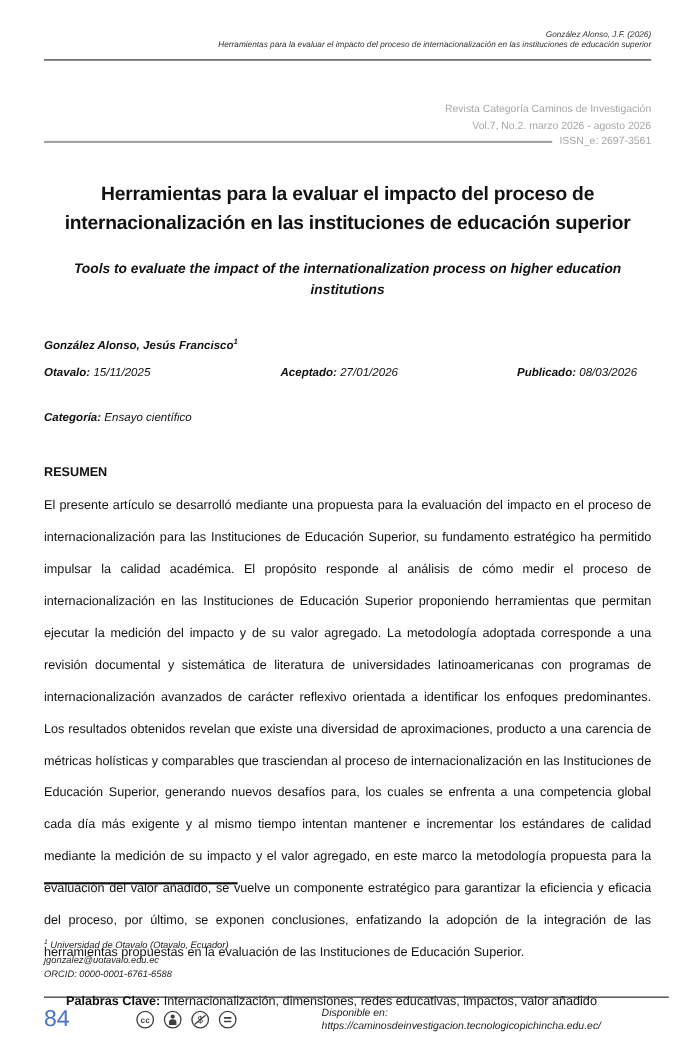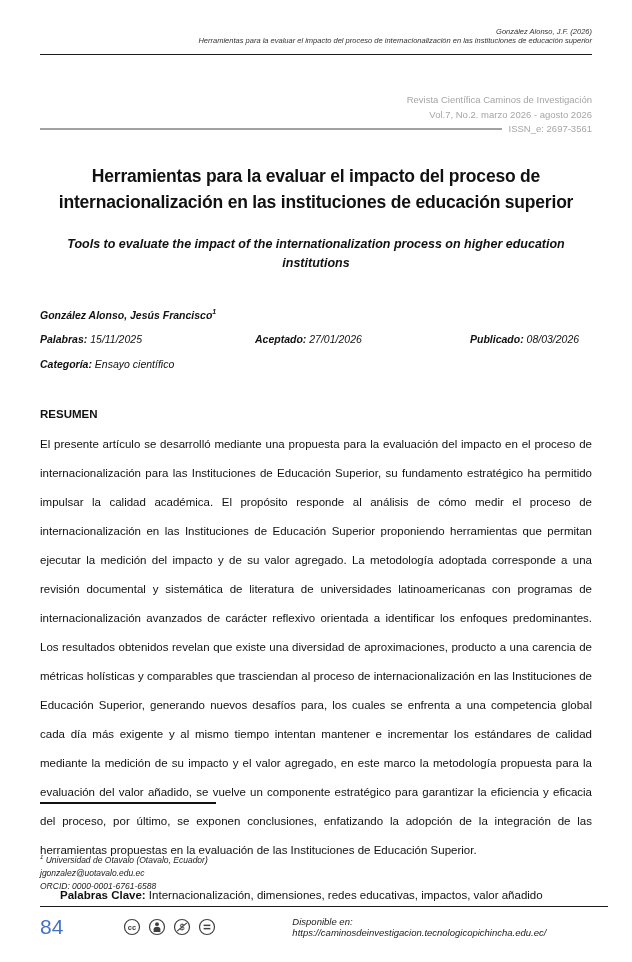--- a/index.html
+++ b/index.html
@@ -47,21 +47,21 @@
   }
 
   
   .author-line { margin-top: 35px; font-weight: bold; font-style: italic; font-size: 10.5px; }
   .author-line sup { font-size: 7px; }
   .dates-row { margin-top: 13px; display: flex; font-size: 10.5px; font-style: italic; }
   .dates-row .col1 { width: 215px; }
   .dates-row .col2 { width: 215px; }
   .dates-row .col3 { flex: 1; }
   .bold-label { font-weight: bold; }
-  .category-line { margin-top: 13px; font-size: 10.5px; font-style: italic; }
+  .category-line { margin-top: 29px; font-size: 10.5px; font-style: italic; }
 
   
   .abstract-heading { margin-top: 38px; font-weight: bold; font-size: 11.5px; }
   .abstract-text {
     margin-top: 10px;
     text-align: justify;
     font-size: 11.5px; line-height: 29px;
   }
   .keywords-line { margin-top: 24px; font-size: 11.5px; padding-left: 20px; }
 
@@ -89,37 +89,37 @@
 <body>
 
 <div class="content">
 
   <div class="page-header">
     <span class="left">González Alonso, J.F. (2026)</span>
     <span class="right">Herramientas para la evaluar el impacto del proceso de internacionalización en las instituciones de educación superior</span>
   </div>
 
   <div class="journal-block">
-    <div>Revista Científica Caminos de Investigación</div>
+    <div>Revista Categoría Caminos de Investigación</div>
     <div>Vol.7, No.2. marzo 2026 - agosto 2026</div>
     <div class="issn-row">
       <div class="issn-rule"></div>
       <span>ISSN_e: 2697-3561</span>
     </div>
   </div>
 
   <h1 class="title-es">Herramientas para la evaluar el impacto del proceso de internacionalización en las instituciones de educación superior</h1>
   <h2 class="title-en">Tools to evaluate the impact of the internationalization process on higher education institutions</h2>
 
   <div class="author-line">
     <span>González Alonso, Jesús Francisco</span><sup>1</sup>
   </div>
 
   <div class="dates-row">
-    <span class="col1"><span class="bold-label">Palabras:</span><span> 15/11/2025</span></span>
+    <span class="col1"><span class="bold-label">Otavalo:</span><span> 15/11/2025</span></span>
     <span class="col2"><span class="bold-label">Aceptado:</span><span> 27/01/2026</span></span>
     <span class="col3"><span class="bold-label">Publicado:</span><span> 08/03/2026</span></span>
   </div>
 
   <div class="category-line">
     <span class="bold-label">Categoría:</span><span> Ensayo científico</span>
   </div>
 
   <div class="abstract-heading">RESUMEN</div>
   <p class="abstract-text">El presente artículo se desarrolló mediante una propuesta para la evaluación del impacto en el proceso de internacionalización para las Instituciones de Educación Superior, su fundamento estratégico ha permitido impulsar la calidad académica. El propósito responde al análisis de cómo medir el proceso de internacionalización en las Instituciones de Educación Superior proponiendo herramientas que permitan ejecutar la medición del impacto y de su valor agregado. La metodología adoptada corresponde a una revisión documental y sistemática de literatura de universidades latinoamericanas con programas de internacionalización avanzados de carácter reflexivo orientada a identificar los enfoques predominantes. Los resultados obtenidos revelan que existe una diversidad de aproximaciones, producto a una carencia de métricas holísticas y comparables que trasciendan al proceso de internacionalización en las Instituciones de Educación Superior, generando nuevos desafíos para, los cuales se enfrenta a una competencia global cada día más exigente y al mismo tiempo intentan mantener e incrementar los estándares de calidad mediante la medición de su impacto y el valor agregado, en este marco la metodología propuesta para la evaluación del valor añadido, se vuelve un componente estratégico para garantizar la eficiencia y eficacia del proceso, por último, se exponen conclusiones, enfatizando la adopción de la integración de las herramientas propuestas en la evaluación de las Instituciones de Educación Superior.</p>

